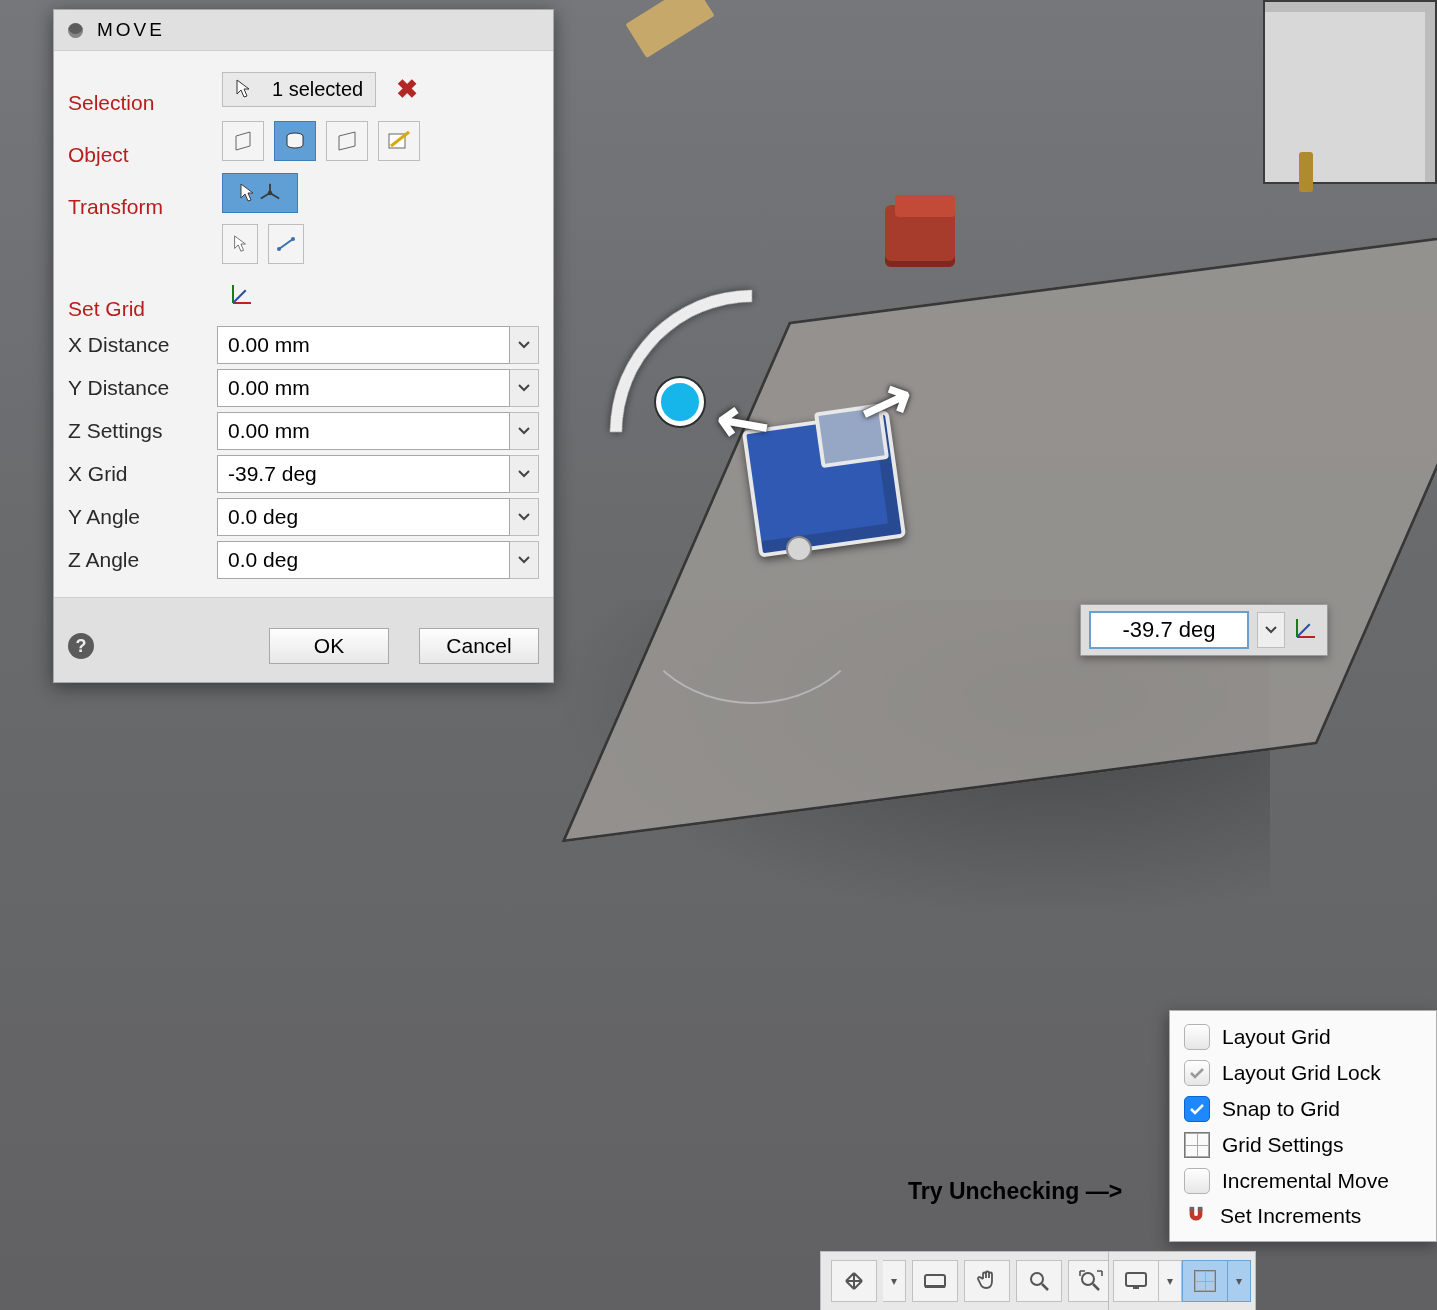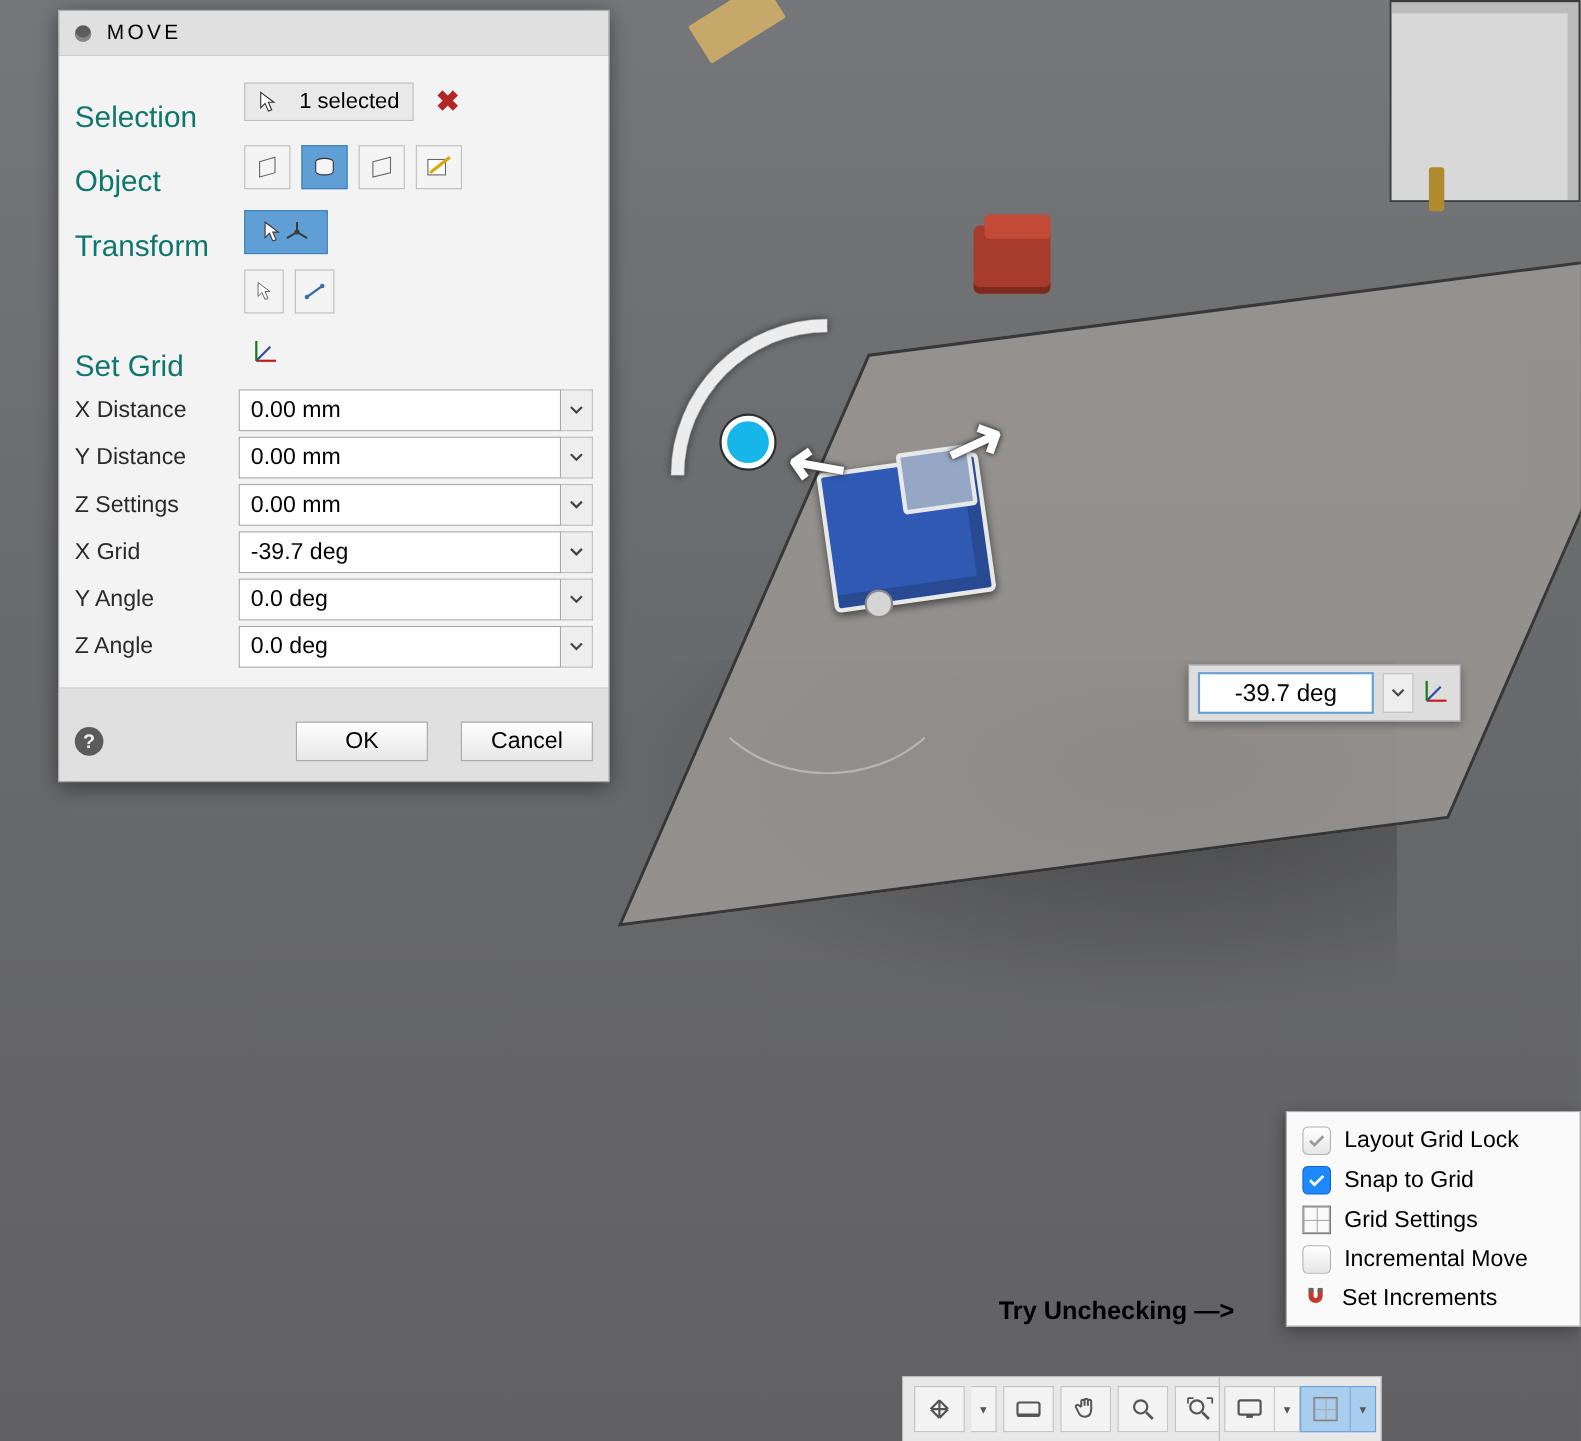--- a/index.html
+++ b/index.html
@@ -150,22 +150,22 @@
     padding: 12px 14px 4px;
   }
   .row {
     display: flex;
     align-items: center;
     min-height: 50px;
     gap: 14px;
   }
   .row > label {
     width: 140px;
-    color: #0f766e;
-    font-size: 27px;
+    color: #b91c1c;
+    font-size: 21px;
     margin-top: 28px;
   }
   .sel-chip {
     display: flex;
     align-items: center;
     gap: 21px;
     padding: 5px 12px;
     background: #e9e9e9;
     border: 1px solid #bdbdbd;
     font-size: 20px;
@@ -624,20 +624,24 @@
     <svg viewBox="0 0 12 8" width="12" height="8">
         <path d="M1 1 L6 6 L11 1" fill="none" stroke="#444" stroke-width="2"></path>
       </svg>
   </span>
   <span class="pivot-axes" style="width:24px;height:24px">
       <span></span>
     </span>
 </div>
 
 <div class="snap-popup">
+  <div class="snap-item">
+    <span class="chk"></span>
+    <span>Layout Grid</span>
+  </div>
   <div class="snap-item">
     <span class="chk grey">
       <svg viewBox="0 0 16 12">
           <path d="M2 6 L6 10 L14 2" fill="none" stroke="#9a9a9a" stroke-width="2.5"></path>
         </svg>
     </span>
     <span>Layout Grid Lock</span>
   </div>
   <div class="snap-item">
     <span class="chk on">

